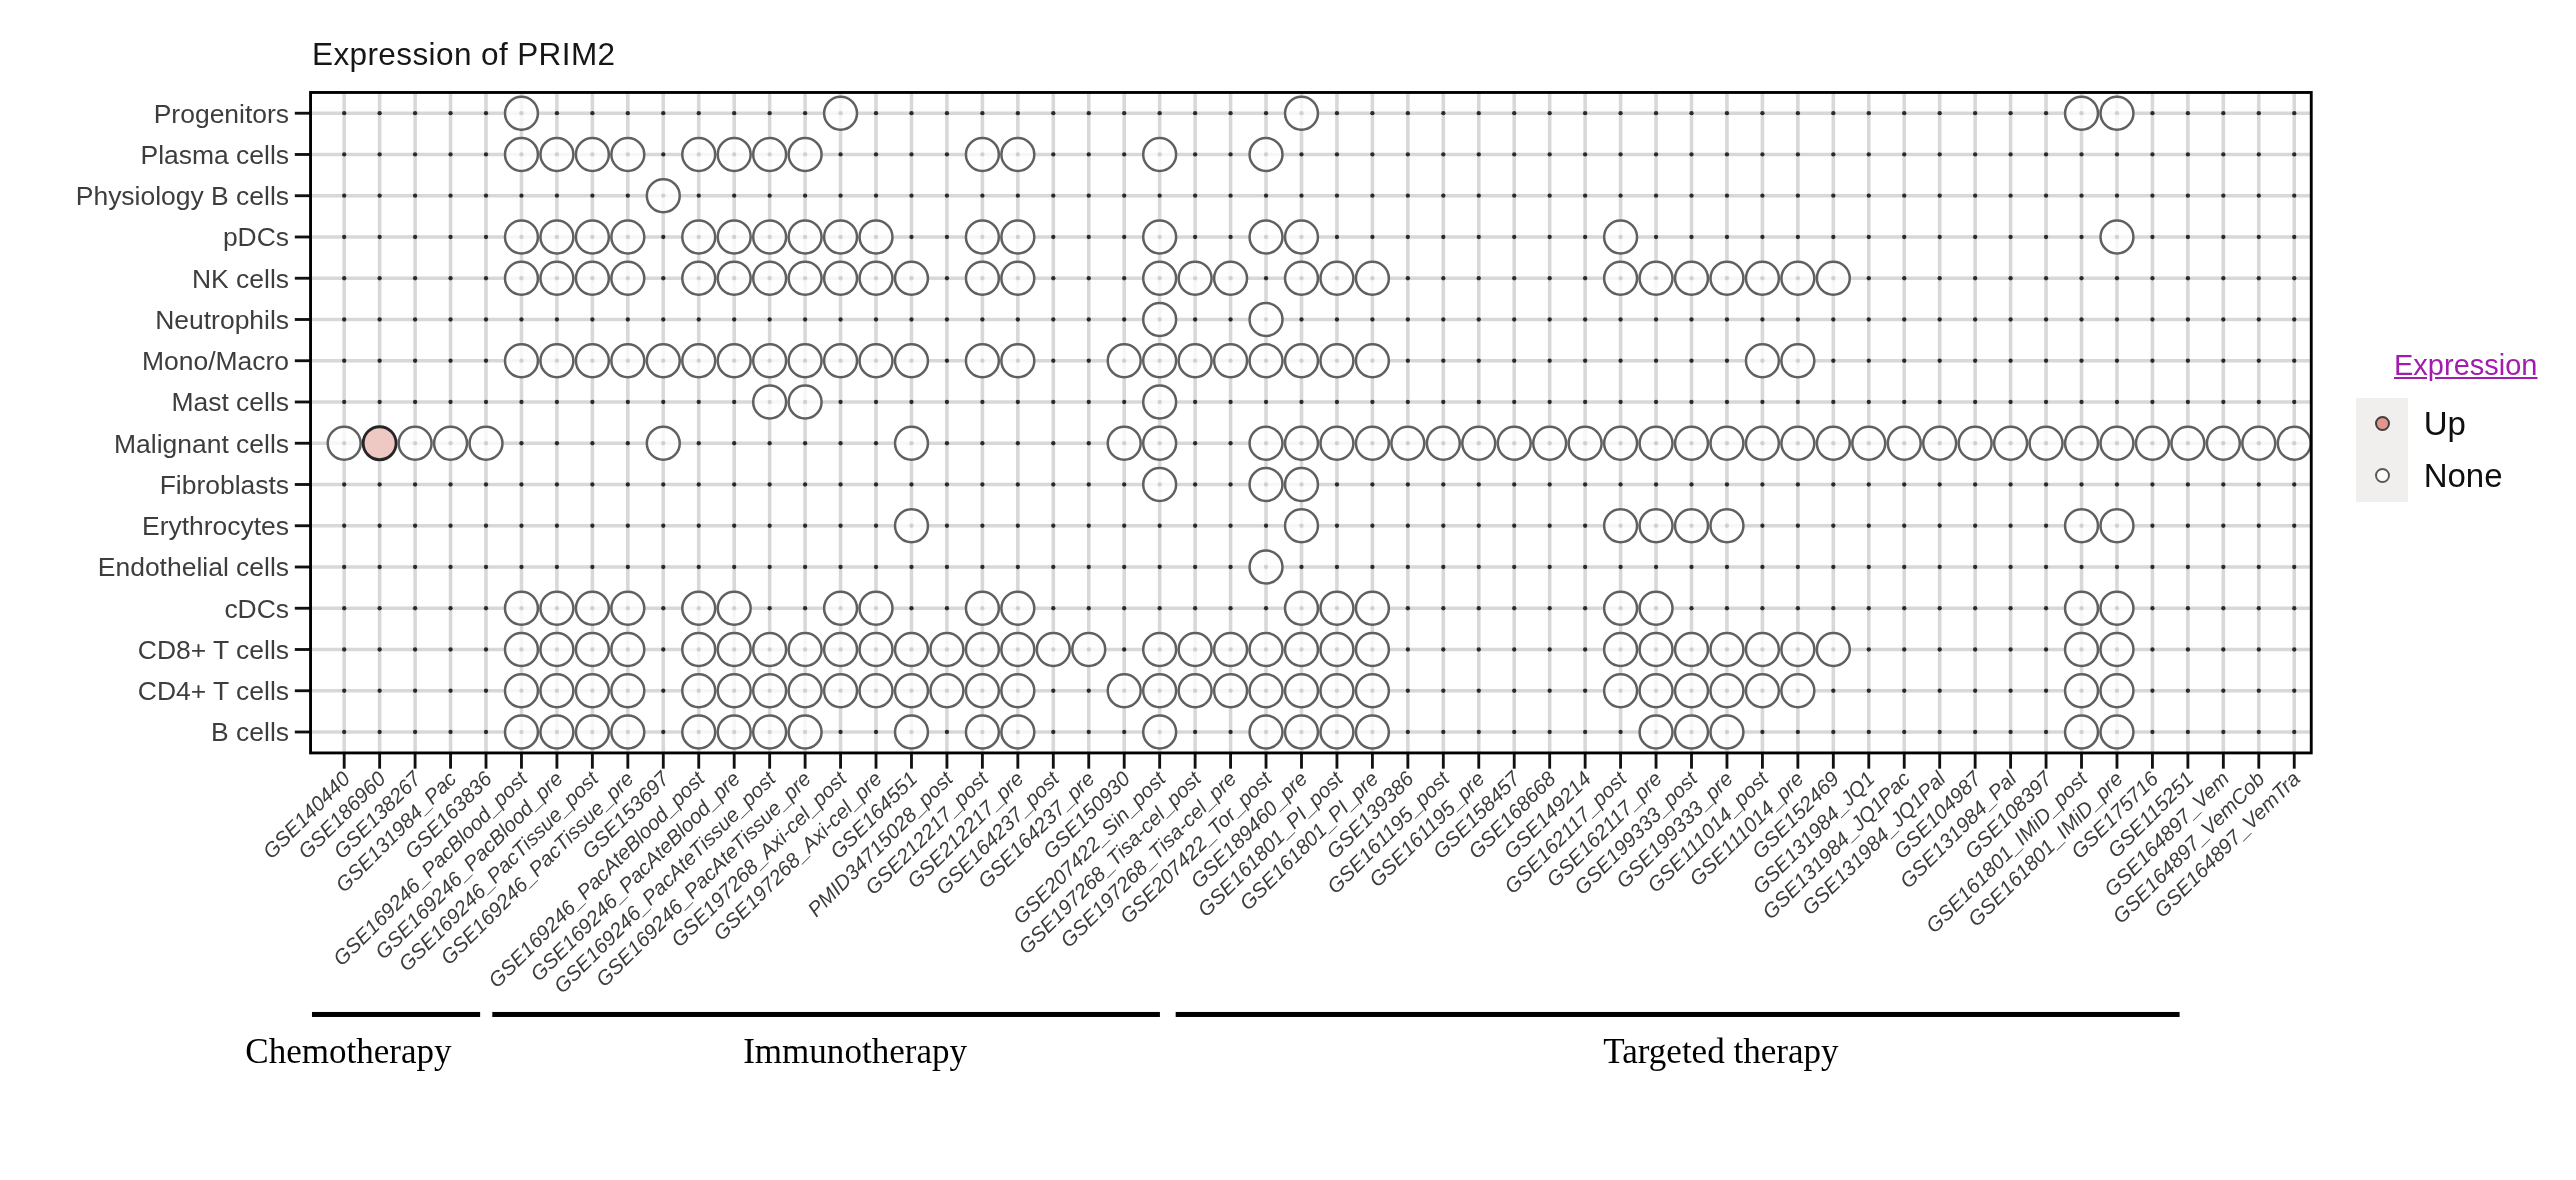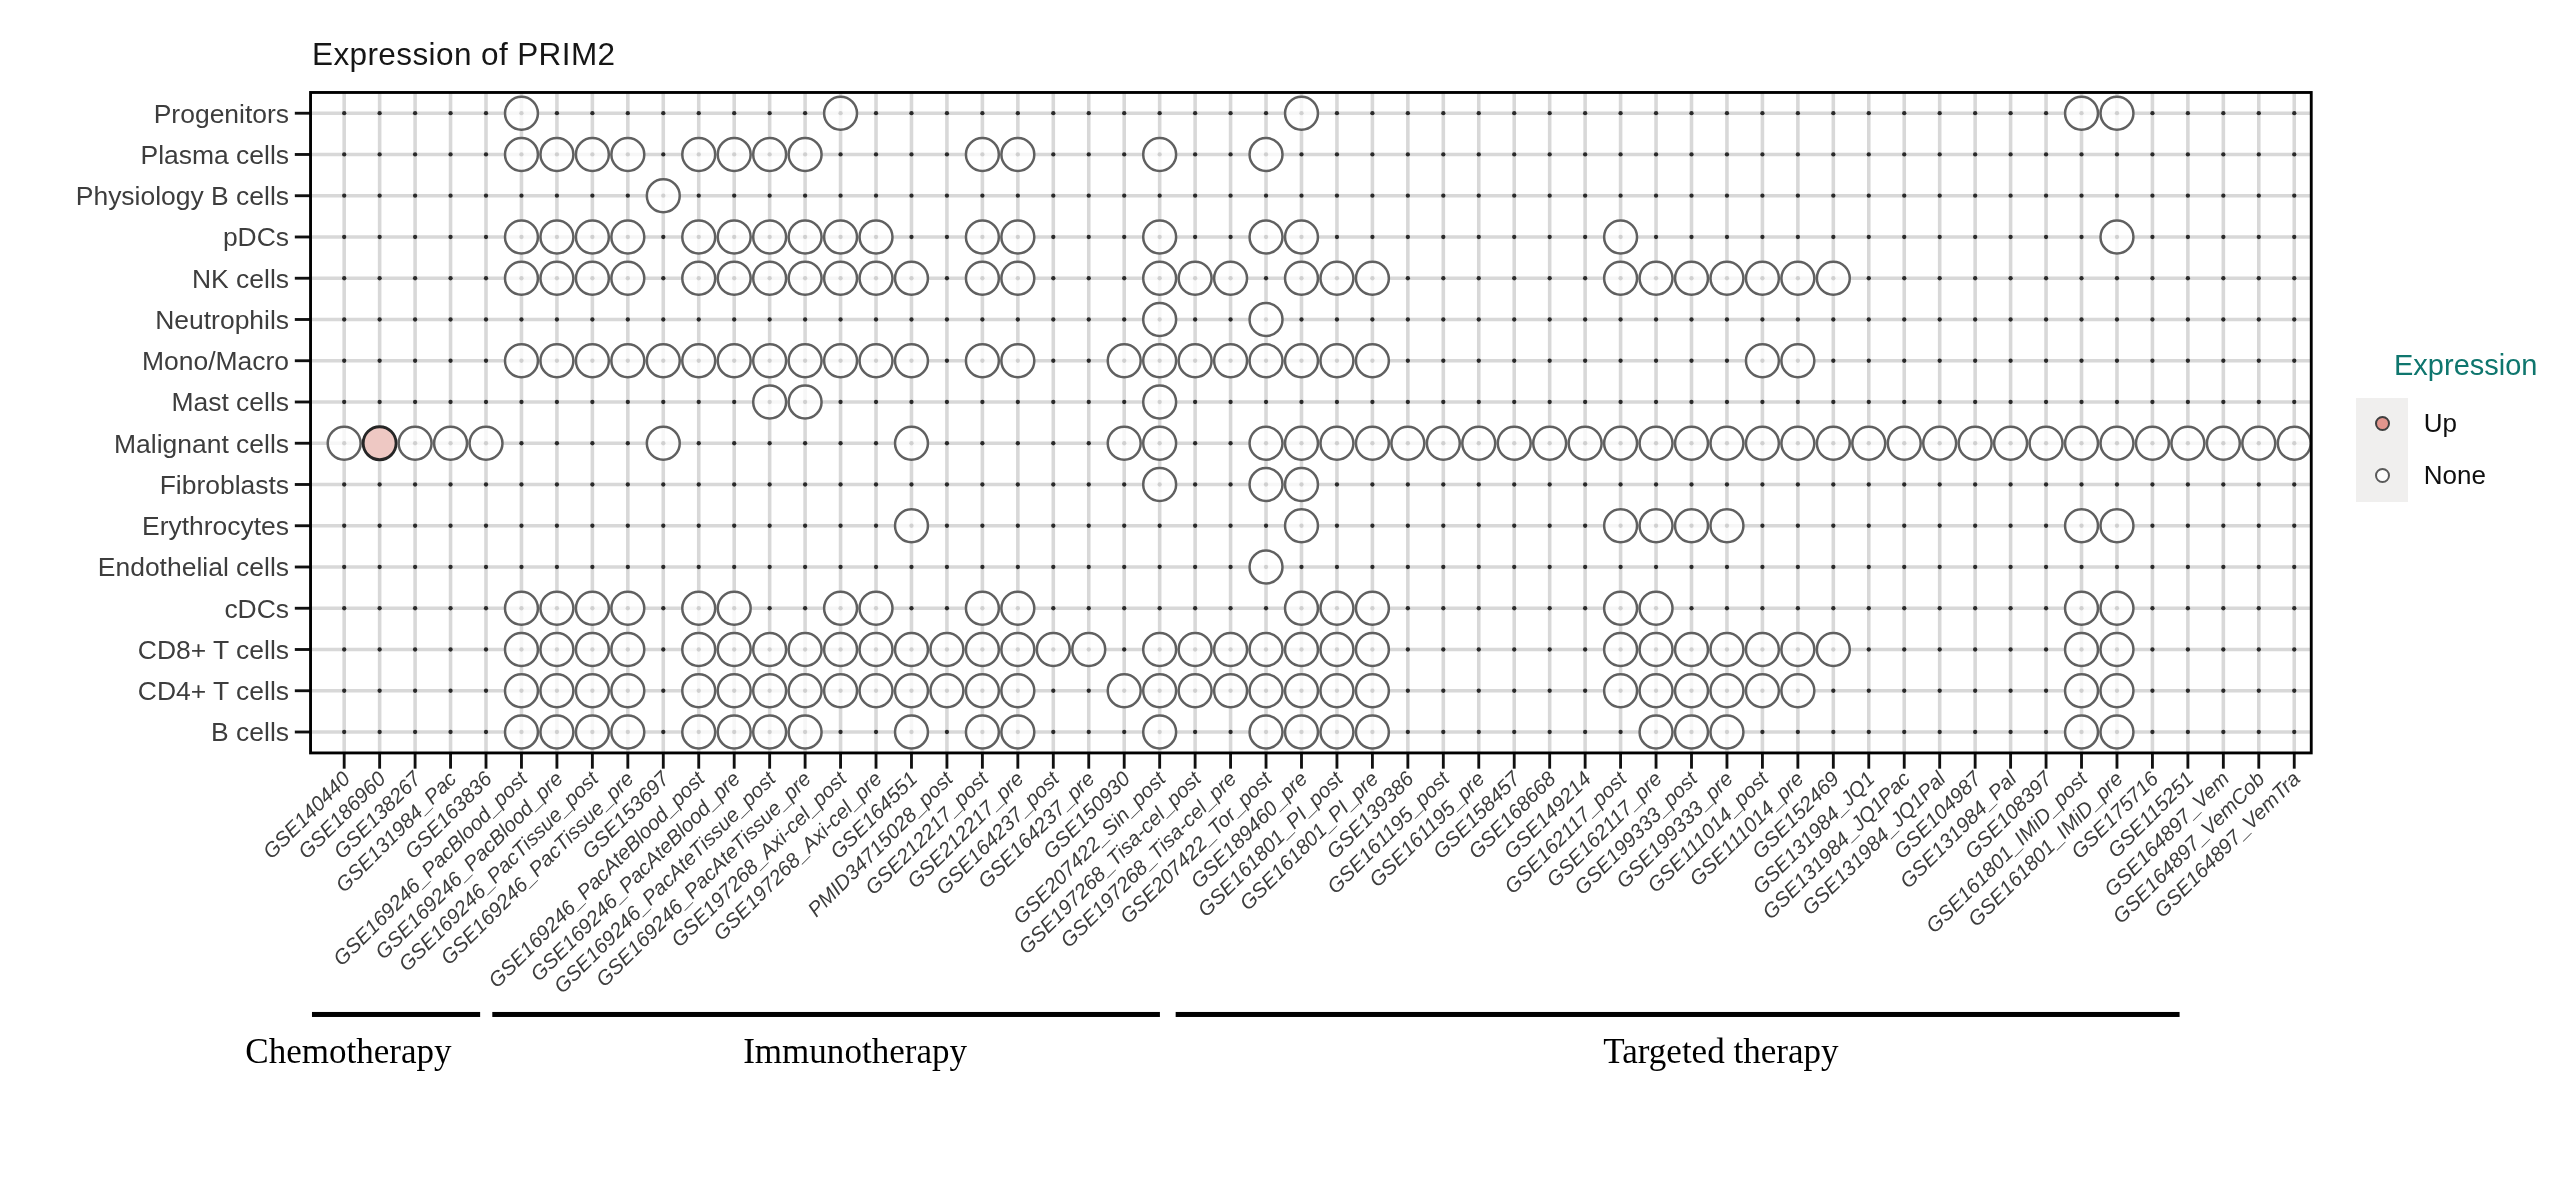--- a/index.html
+++ b/index.html
@@ -8,31 +8,31 @@
     font-family:"Liberation Sans",sans-serif;position:relative;
   }
   #stage{position:absolute;left:0;top:0;width:2147px;height:1181px;}
   #chart-svg{position:absolute;left:0;top:0;}
   #chart-title{
     position:absolute;left:312px;top:36px;
     font-size:31.5px;color:#161616;letter-spacing:0.4px;white-space:nowrap;
   }
   #legend{position:absolute;left:2356px;top:349px;width:215px;}
   #legend .legend-title{
-    font-size:29px;color:#0f766e;margin:0 0 15.7px 38px;white-space:nowrap;
+    font-size:29px;color:#a21caf;margin:0 0 15.7px 38px;white-space:nowrap;text-decoration:underline;
   }
   .legend-row{display:flex;align-items:center;height:52px;}
   .legend-keybox{
     width:52px;height:52px;background:#f0efee;
     display:flex;align-items:center;justify-content:center;flex:0 0 52px;
   }
   .legend-dot{width:15px;height:15px;border-radius:50%;box-sizing:border-box;}
   .legend-dot.up{background:#e2958d;border:2.1px solid #3f3f3f;}
   .legend-dot.none{background:#fcfcfc;border:2.1px solid #5a5a5a;}
-  .legend-label{font-size:26px;color:#0f0f0f;margin-left:15.7px;white-space:nowrap;}
+  .legend-label{font-size:33px;color:#0f0f0f;margin-left:15.7px;white-space:nowrap;}
 </style>
 </head>
 <body>
 
 <div id="stage">
   <div id="chart-title">Expression of PRIM2</div>
 
   <svg id="chart-svg" width="2576" height="1181" viewBox="0 0 3600 1650">
       <g stroke="#d8d8d8" stroke-width="5">
         <line x1="481" y1="129" x2="481" y2="1052"></line>

